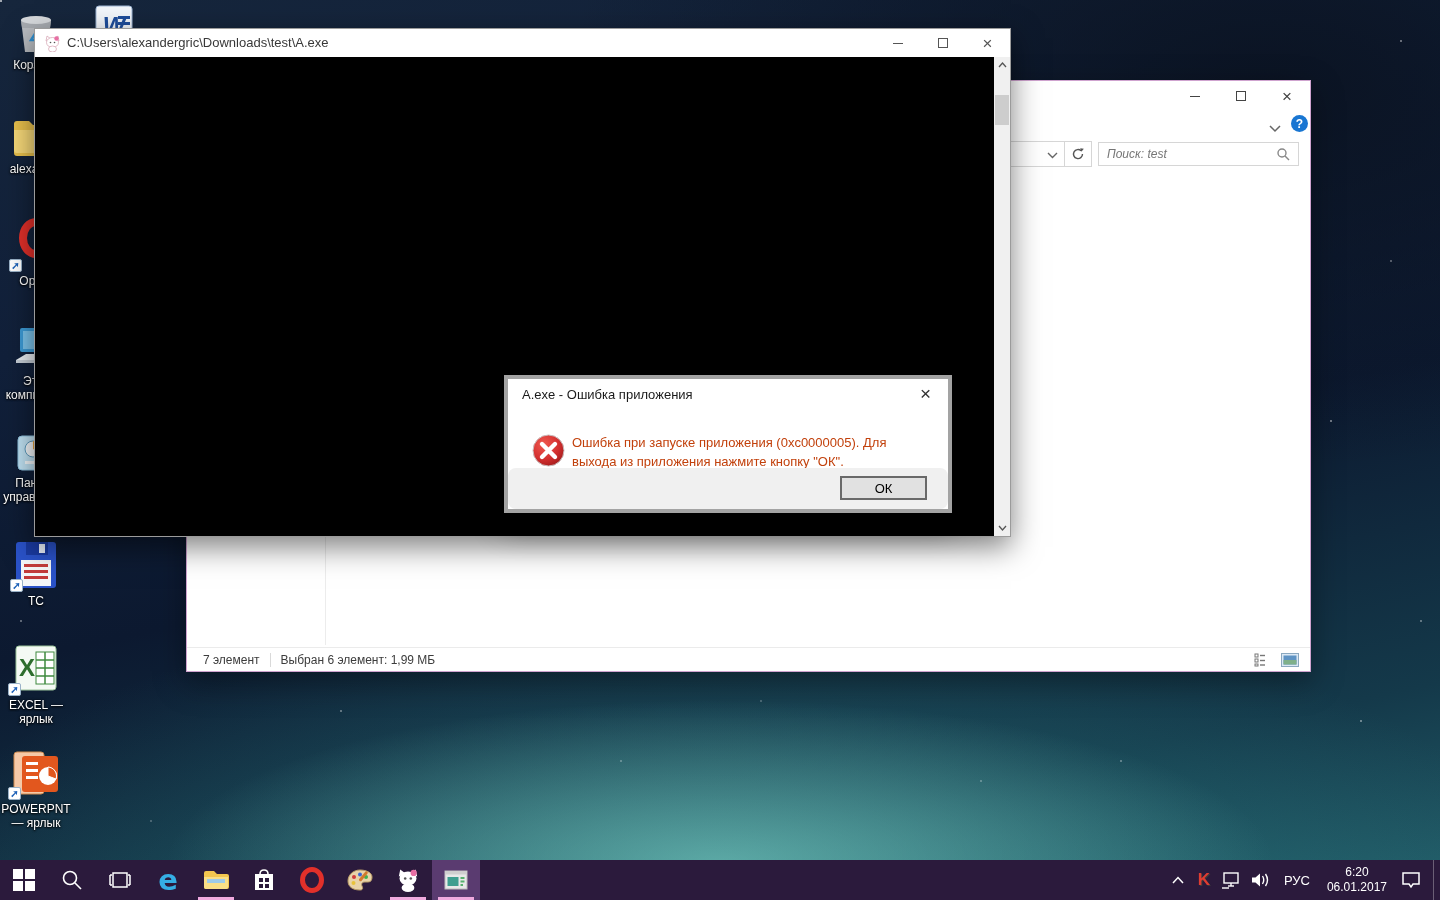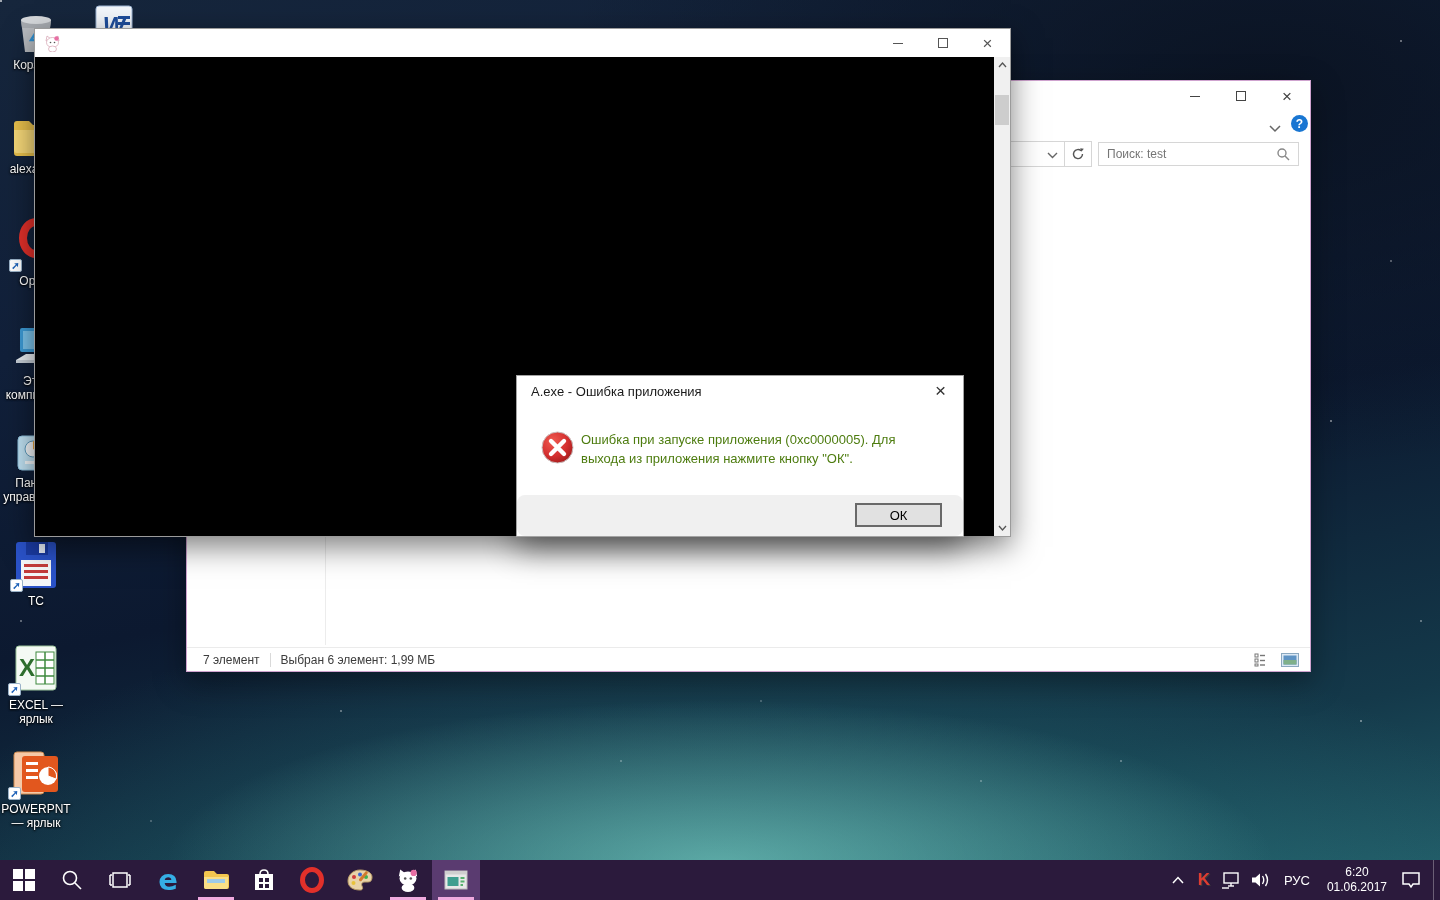--- a/index.html
+++ b/index.html
@@ -53,21 +53,21 @@
   .ex-help { position:absolute; top:34px; left:1104px; width:17px; height:17px;
     border-radius:50%; background:#1976d2; color:#fff; font-size:12px; font-weight:bold;
     display:flex; align-items:center; justify-content:center; }
   .ex-addr { position:absolute; top:60px; left:400px; width:478px; height:26px;
     border:1px solid #d6d6d6; display:flex; align-items:center; justify-content:flex-end; }
   .ex-addr .chev { margin-right:6px; color:#666; }
   .ex-refresh { position:absolute; top:60px; left:878px; width:27px; height:26px;
     border:1px solid #d6d6d6; border-left:none; display:flex; align-items:center;
     justify-content:center; color:#555; }
   .ex-search { position:absolute; top:61px; left:911px; width:201px; height:24px;
-    border:1px solid #d6d6d6; display:flex; align-items:center; }
+    border:1px solid #d6d6d6; display:flex; align-items:center;font-style:italic; }
   .ex-search .q { flex:1; padding-left:8px; font-size:12px; color:#757575; }
   .ex-search svg { margin-right:8px; }
   .ex-navdivider { position:absolute; left:138px; top:92px; bottom:26px; width:1px;
     background:#ececec; }
   .ex-status { position:absolute; left:0; right:0; bottom:0; height:24px;
     border-top:1px solid #ebebeb; display:flex; align-items:center;
     font-size:12px; color:#3c3c3c; padding-left:16px; }
   .ex-status .sep { width:1px; height:14px; background:#d9d9d9; margin:0 10px; }
   .ex-status .views { position:absolute; right:10px; display:flex; gap:8px; }
   .view-btn { width:20px; height:18px; display:flex; align-items:center; justify-content:center; }
@@ -85,29 +85,29 @@
     justify-content:center; }
   .c-body { position:absolute; left:0; top:28px; right:16px; bottom:0; background:#000; }
   .c-scroll { position:absolute; top:28px; right:0; width:16px; bottom:0;
     background:#f0f0f0; }
   .c-scroll .arr { position:absolute; left:0; width:16px; height:16px; display:flex;
     align-items:center; justify-content:center; color:#555; }
   .c-scroll .arr.up { top:0; } .c-scroll .arr.down { bottom:0; }
   .c-thumb { position:absolute; left:1px; right:1px; top:38px; height:30px; background:#cdcdcd; }
 
   
-  #dialog { position:absolute; left:516px; top:375px; width:448px; height:162px;
-    background:#fff; border:1px solid #a3a3a3; z-index:4;
+  #dialog { position:absolute; left:504px; top:375px; width:448px; height:138px;
+    background:#fff; border:4px solid #a3a3a3; z-index:4;
     box-shadow:0 12px 30px rgba(0,0,0,.45); }
   .d-title { position:absolute; left:14px; top:8px; font-size:13px; color:#1a1a1a; }
   .d-close { position:absolute; right:0; top:0; width:45px; height:30px; display:flex;
     align-items:center; justify-content:center; font-size:19px; color:#333; }
   .d-erricon { position:absolute; left:24px; top:55px; }
   .d-message { position:absolute; left:64px; top:54px; width:356px; font-size:13px;
-    line-height:19px; color:#4d7c0f; }
+    line-height:19px; color:#c2410c; }
   .d-footer { position:absolute; left:0; right:0; bottom:0; height:41px; background:#f0f0f0;border-radius:8px; }
   .d-ok { position:absolute; right:21px; top:8px; width:87px; height:24px;
     background:#e1e1e1; border:2px solid #696969; font-size:13px; color:#000;
     display:flex; align-items:center; justify-content:center; }
 
   
   #taskbar { position:absolute; left:0; right:0; bottom:0; height:40px;
     background:#2b1a3c; z-index:10; }
   .tb-left { position:absolute; left:0; top:0; bottom:0; display:flex; }
   .tb-item { width:48px; height:40px; display:flex; align-items:center;
@@ -323,20 +323,21 @@
       <svg width="17" height="17" viewBox="0 0 17 17">
         <polygon points="2,6 3,1 7,4" fill="#fff" stroke="#d8a9b8" stroke-width="0.8"></polygon>
         <polygon points="15,6 14,1 10,4" fill="#fff" stroke="#d8a9b8" stroke-width="0.8"></polygon>
         <ellipse cx="8.5" cy="7.5" rx="6" ry="5" fill="#fff" stroke="#d8a9b8" stroke-width="0.8"></ellipse>
         <circle cx="12.5" cy="3.5" r="2.2" fill="#e86fa4"></circle>
         <circle cx="6.5" cy="7.5" r="0.8" fill="#555"></circle>
         <circle cx="10.5" cy="7.5" r="0.8" fill="#555"></circle>
         <ellipse cx="8.5" cy="14" rx="4" ry="3" fill="#fff" stroke="#d8a9b8" stroke-width="0.8"></ellipse>
       </svg>
     </span>
+    <span class="c-title">C:\Users\alexandergric\Downloads\test\A.exe</span>
     <div class="c-caption">
       <div class="cbtn">
           <span class="glyph-min" style="background:#555;"></span>
         </div>
       <div class="cbtn">
           <span class="glyph-max" style="border-color:#555;"></span>
         </div>
       <div class="cbtn">
           <span class="glyph-close" style="color:#555;">×</span>
         </div>
@@ -479,21 +480,21 @@
     <div class="tray-item" style="width:30px;">
       <svg width="20" height="16" viewBox="0 0 20 16">
         <path d="M2 5.5 v5 h3.5 l4.5 4 V1.5 l-4.5 4 Z" fill="#fff"></path>
         <path d="M12.5 4 q2.5 4 0 8 M15.5 2 q4 6 0 12" fill="none" stroke="#fff" stroke-width="1.4"></path>
       </svg>
     </div>
     <div class="tray-item tray-lang">РУС</div>
     <div class="tray-item tray-clock">
       <div>
         <div>6:20</div>
-        <div>01.06.2017</div>
+        <div>06.01.2017</div>
       </div>
     </div>
     <div class="tray-item" style="width:32px;">
       <svg width="20" height="18" viewBox="0 0 20 18">
         <path d="M2 2 h16 v11 h-6 l-2 3 l-2-3 H2 Z" fill="none" stroke="#fff" stroke-width="1.5"></path>
       </svg>
     </div>
     <div class="tray-divider"></div>
   </div>
 </div>

